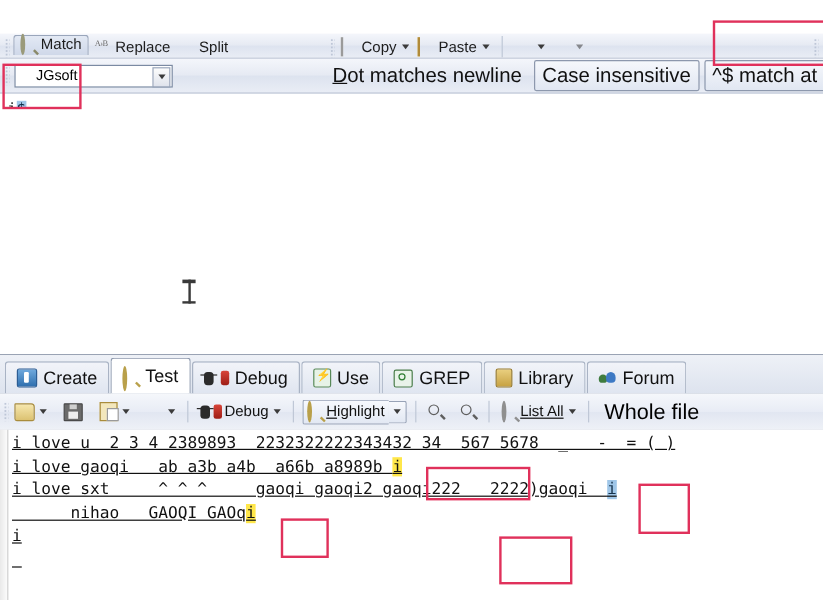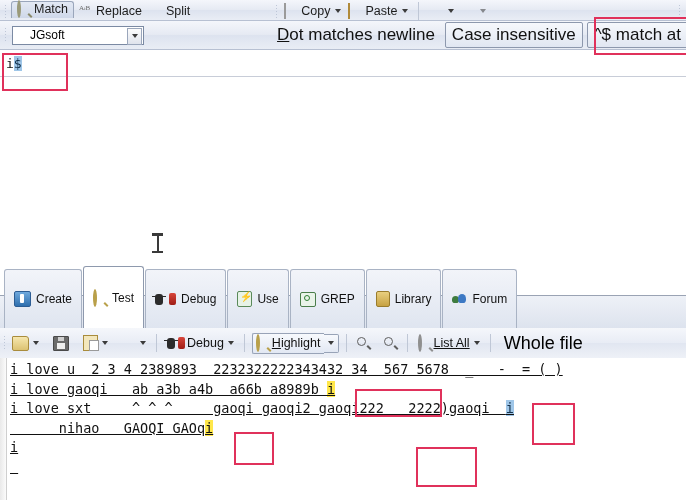--- a/index.html
+++ b/index.html
@@ -24,21 +24,21 @@
     background-image:radial-gradient(#b9c2d4 38%, transparent 40%);
     background-size:3px 3px;
     opacity:.9;
     flex:0 0 auto;
   }
   .sep{width:1px;height:18px;background:#bfc7d6;margin:0 5px;flex:0 0 auto;}
 
   
   #toolbar-top{
     height:20px;display:flex;align-items:flex-end;
-    padding:0 4px;gap:3px;overflow:hidden;
+    padding:0 4px;gap:3px;overflow:hidden;margin-top:28px;
   }
   .tb-item{display:flex;align-items:center;gap:3px;white-space:nowrap;
     font-size:12.5px;color:#1c1c1c;padding:0 2px;position:relative;top:-2px;}
   .tb-item.pressed{
     border:1px solid #9aa6bb;border-bottom:none;border-radius:3px 3px 0 0;
     background:linear-gradient(to bottom,#e3e9f4,#cfd8e9);
     padding:0 5px 2px 5px;
   }
   .ul{text-decoration:underline;}
   .ico{width:14px;height:14px;flex:0 0 auto;display:inline-block;position:relative;}
@@ -115,21 +115,21 @@
 
   
   #tabstrip{
     position:absolute;left:0;top:296px;width:686px;height:32px;
     background:linear-gradient(to bottom,#eef1f7,#dde3ee);
     border-bottom:1px solid #9aa3b4;
     display:flex;align-items:flex-end;padding-left:4px;gap:0;
   }
   .tab{
     height:26px;display:flex;align-items:center;gap:5px;
-    padding:16px 9px;font-size:12px;white-space:nowrap;
+    padding:0 9px;font-size:15px;white-space:nowrap;
     border:1px solid #a9b3c4;border-bottom:none;border-radius:3px 3px 0 0;
     background:linear-gradient(to bottom,#f2f4f9,#dfe5f0);
     margin-right:1px;color:#111;
   }
   .tab.active{
     background:#ffffff;height:29px;border-color:#8e99ad;font-weight:normal;
   }
   
   .ic-create{width:15px;height:14px;border:1px solid #2c5d94;border-radius:2px;
     background:linear-gradient(to bottom,#6fa9dd,#2f6fae);position:relative;}

